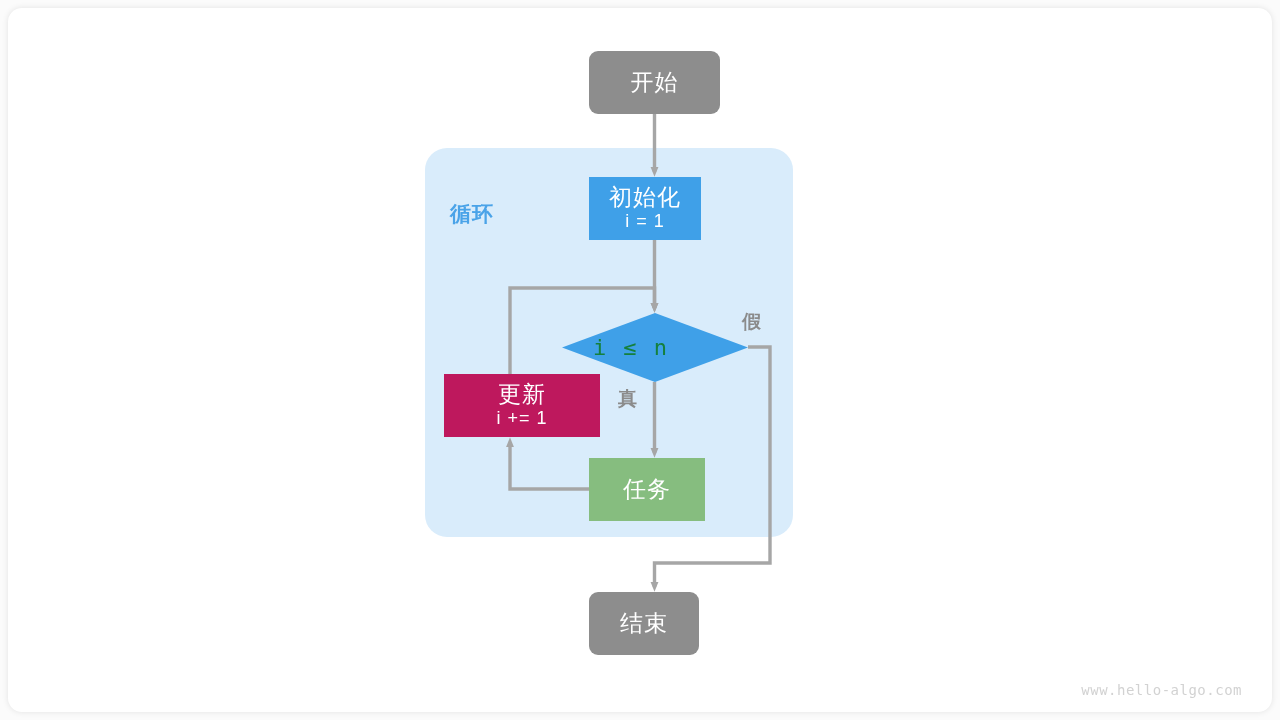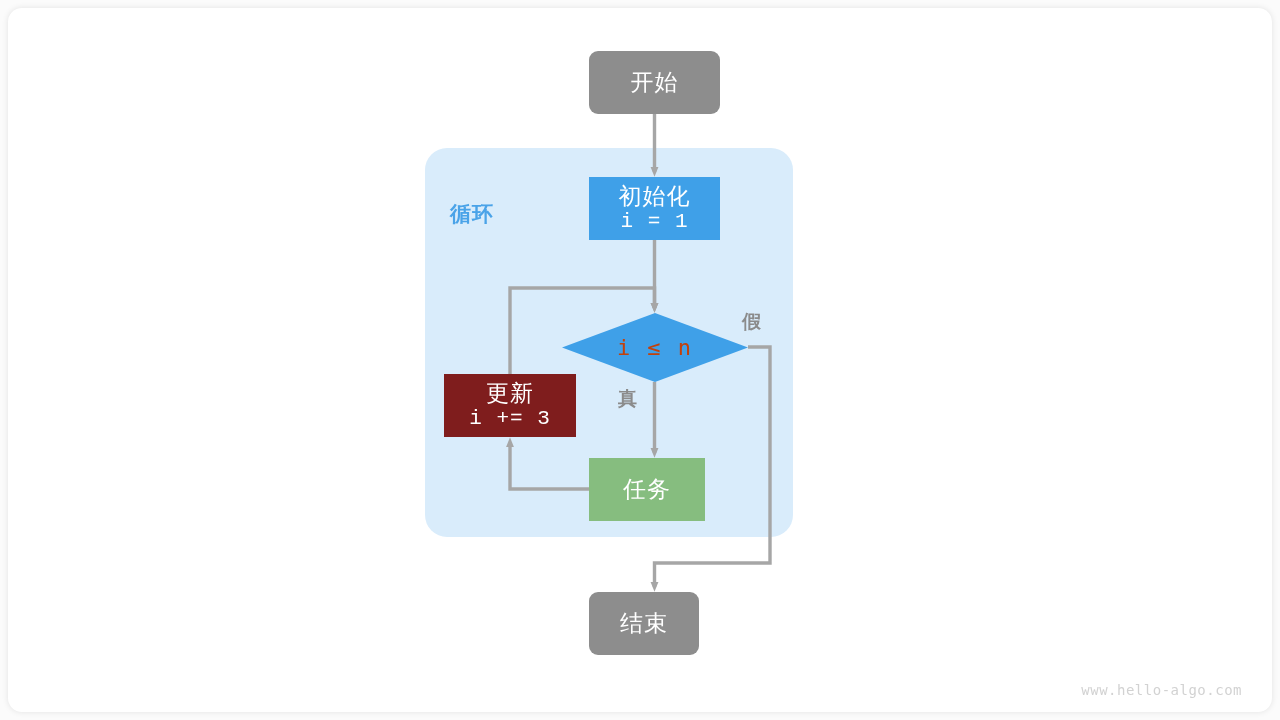--- a/index.html
+++ b/index.html
@@ -46,22 +46,22 @@
     text-align: center;
     line-height: 1.18;
     box-sizing: border-box;
   }
   .node .cn {
     font-family: "Liberation Sans", sans-serif;
     font-size: 23px;
     letter-spacing: 1px;
   }
   .node .mono {
-    font-family: Liberation Mono, monospace;
-    font-size: 21px;
+    font-family: Liberation Sans, sans-serif;
+    font-size: 18px;
     letter-spacing: 1px;
   }
   .terminal {
     border-radius: 9px;
   }
   #loop-container {
     position: absolute;
     left: 425px;
     top: 148px;
     width: 368px;
@@ -83,28 +83,28 @@
   .edge-label {
     position: absolute;
     font-family: "Liberation Sans", sans-serif;
     font-size: 19px;
     font-weight: bold;
     color: #8b8b8b;
     letter-spacing: 1px;
   }
   #diamond-text {
     position: absolute;
-    left: 562px;
+    left: 538px;
     top: 313px;
     width: 186px;
     height: 69px;
     display: flex;
     align-items: center;
     justify-content: center;
-    color: #c2410c;
+    color: #15803d;
     font-family: "DejaVu Sans Mono", monospace;
     font-size: 22px;
     letter-spacing: 2px;
   }
   #watermark {
     position: absolute;
     right: 38px;
     bottom: 22px;
     font-family: "DejaVu Sans Mono", monospace;
     font-size: 14px;
@@ -137,30 +137,30 @@
       <path d="M589,489 L510,489 L510,442" marker-end="url(#ah)"></path>
       <path d="M510,374 L510,288 L654.5,288 L654.5,308" marker-end="url(#ah)"></path>
     </g>
     <polygon points="562,347.5 655,313 748,347.5 655,382" fill="#3fa0e8"></polygon>
   </svg>
 
   <div class="node terminal" style="left:589px; top:51px; width:131px; height:63px; background:#8d8d8d;">
     <span class="cn">开始</span>
   </div>
 
-  <div class="node" style="left:589px; top:177px; width:131px; height:63px; background:#3fa0e8;">
+  <div class="node" style="left:589px; top:177px; width:112px; height:63px; background:#3fa0e8;">
     <span class="cn">初始化</span>
     <span class="mono">i = 1</span>
   </div>
 
   <div id="diamond-text">i ≤ n</div>
 
-  <div class="node" style="left:444px; top:374px; width:132px; height:63px; background:#7f1d1d;">
+  <div class="node" style="left:444px; top:374px; width:156px; height:63px; background:#be185d;">
     <span class="cn">更新</span>
-    <span class="mono">i += 3</span>
+    <span class="mono">i += 1</span>
   </div>
 
   <div class="node" style="left:589px; top:458px; width:116px; height:63px; background:#86bd7f;">
     <span class="cn">任务</span>
   </div>
 
   <div class="node terminal" style="left:589px; top:592px; width:110px; height:63px; background:#8d8d8d;">
     <span class="cn">结束</span>
   </div>
 

